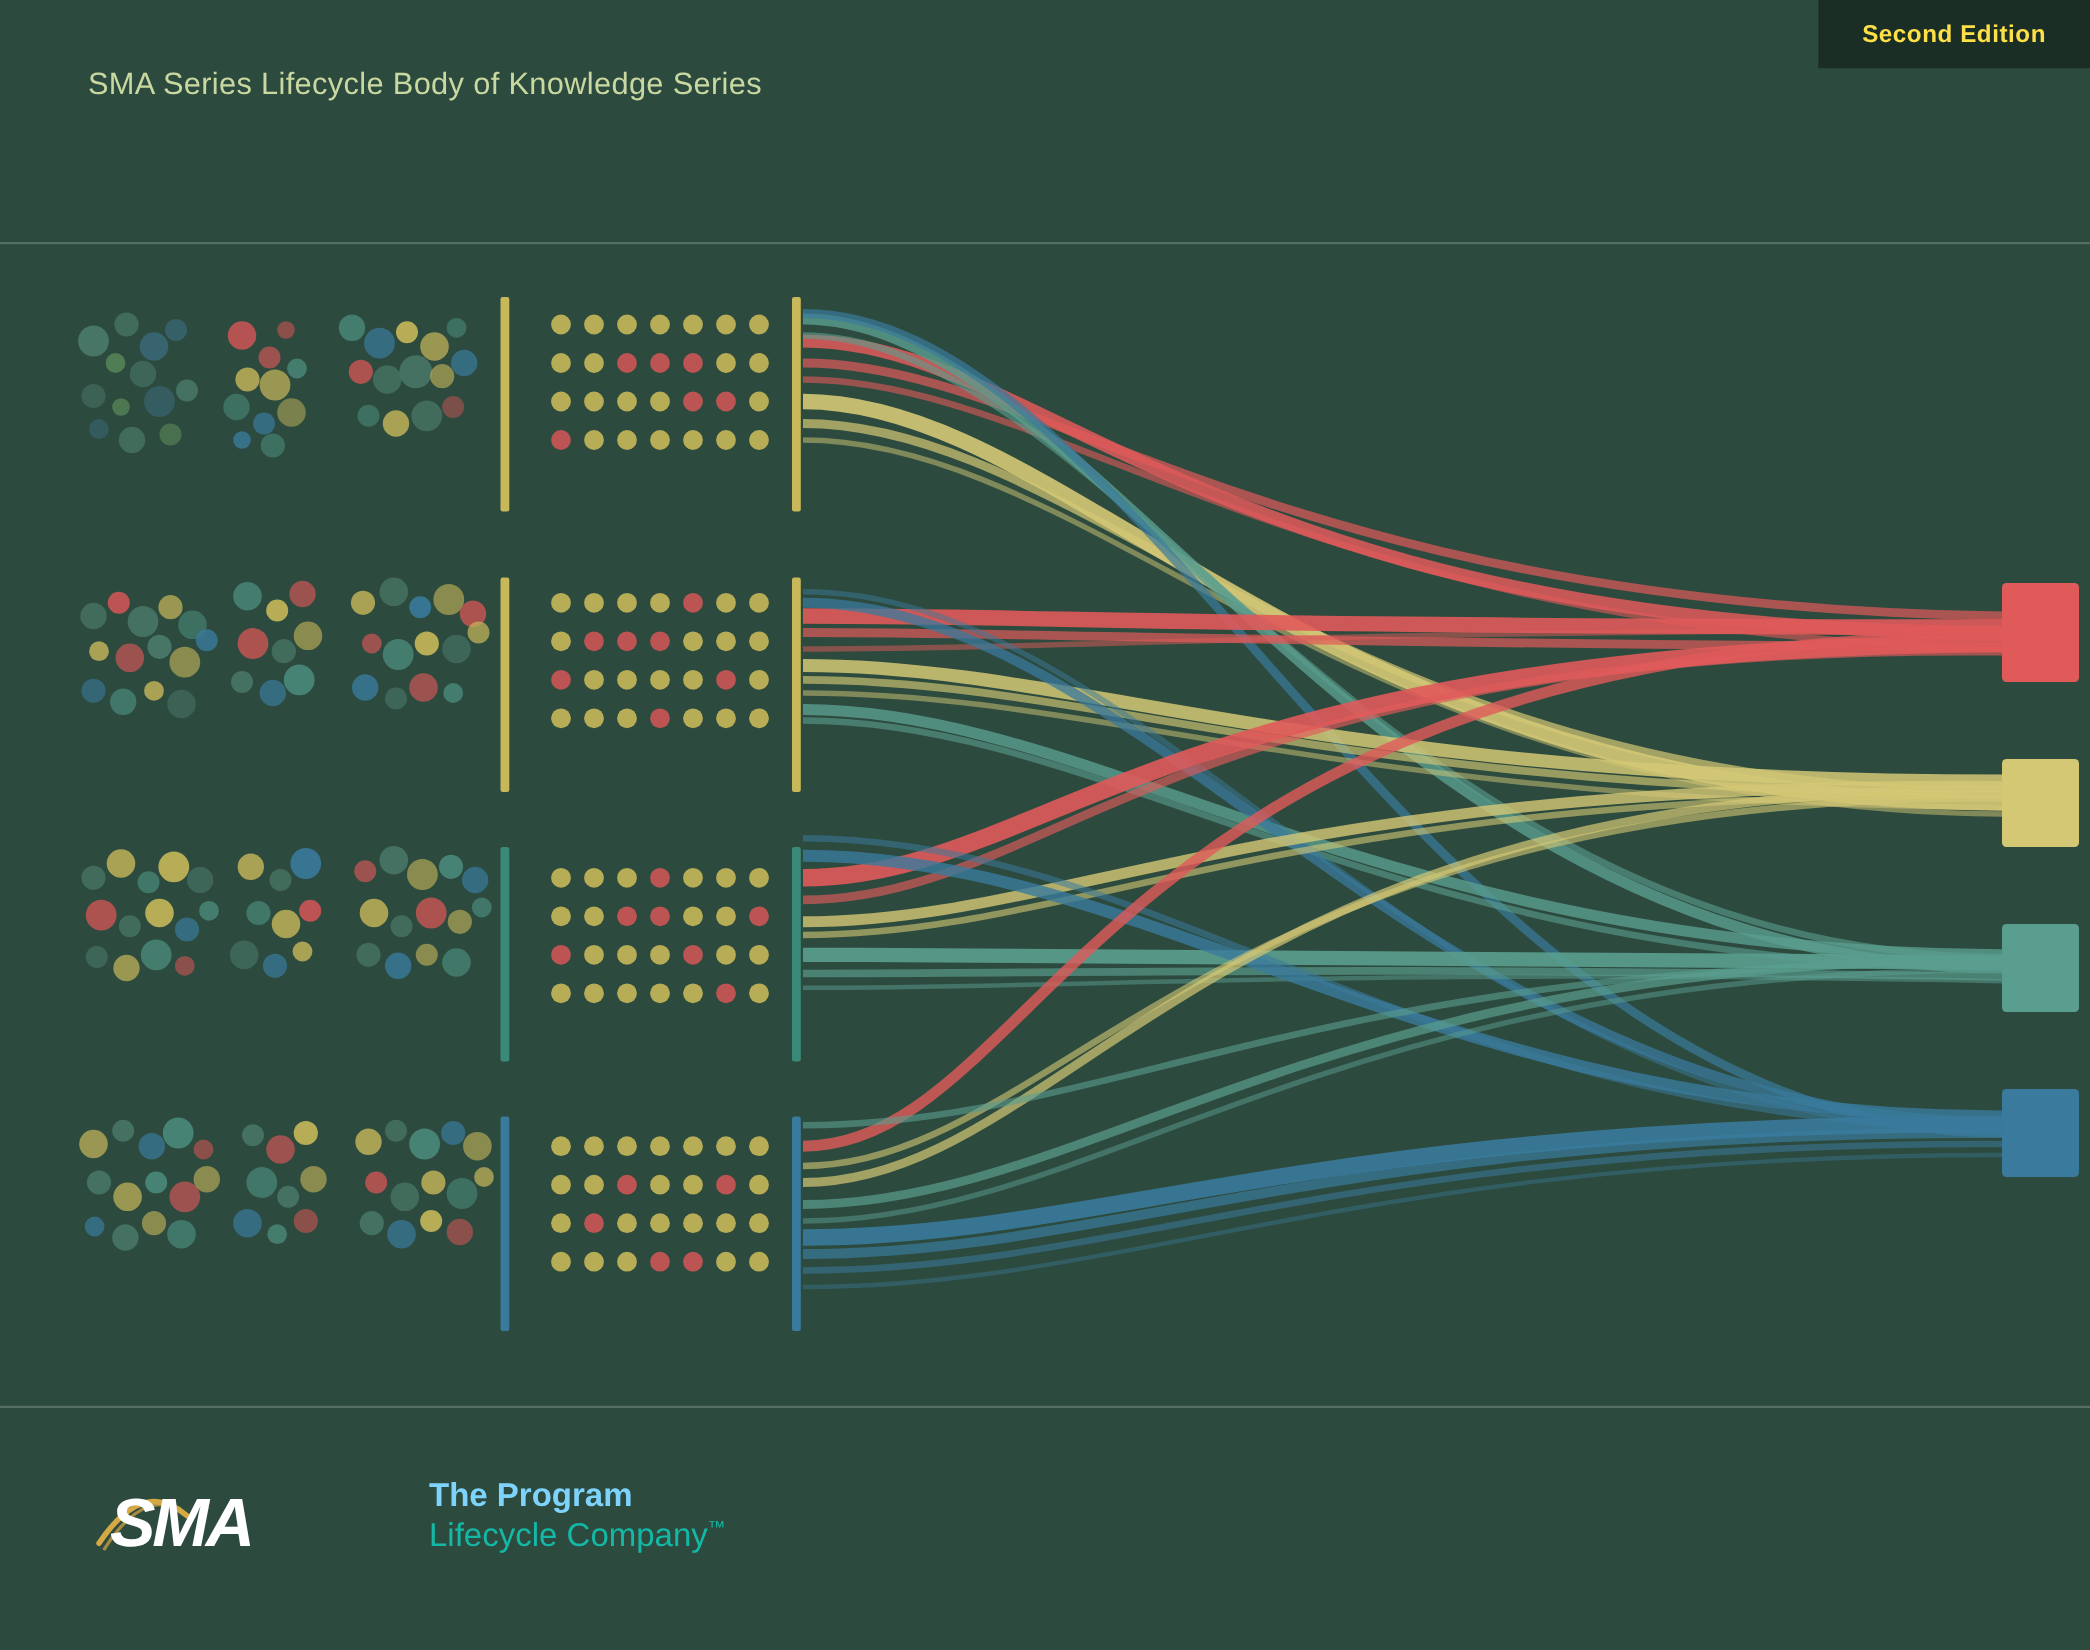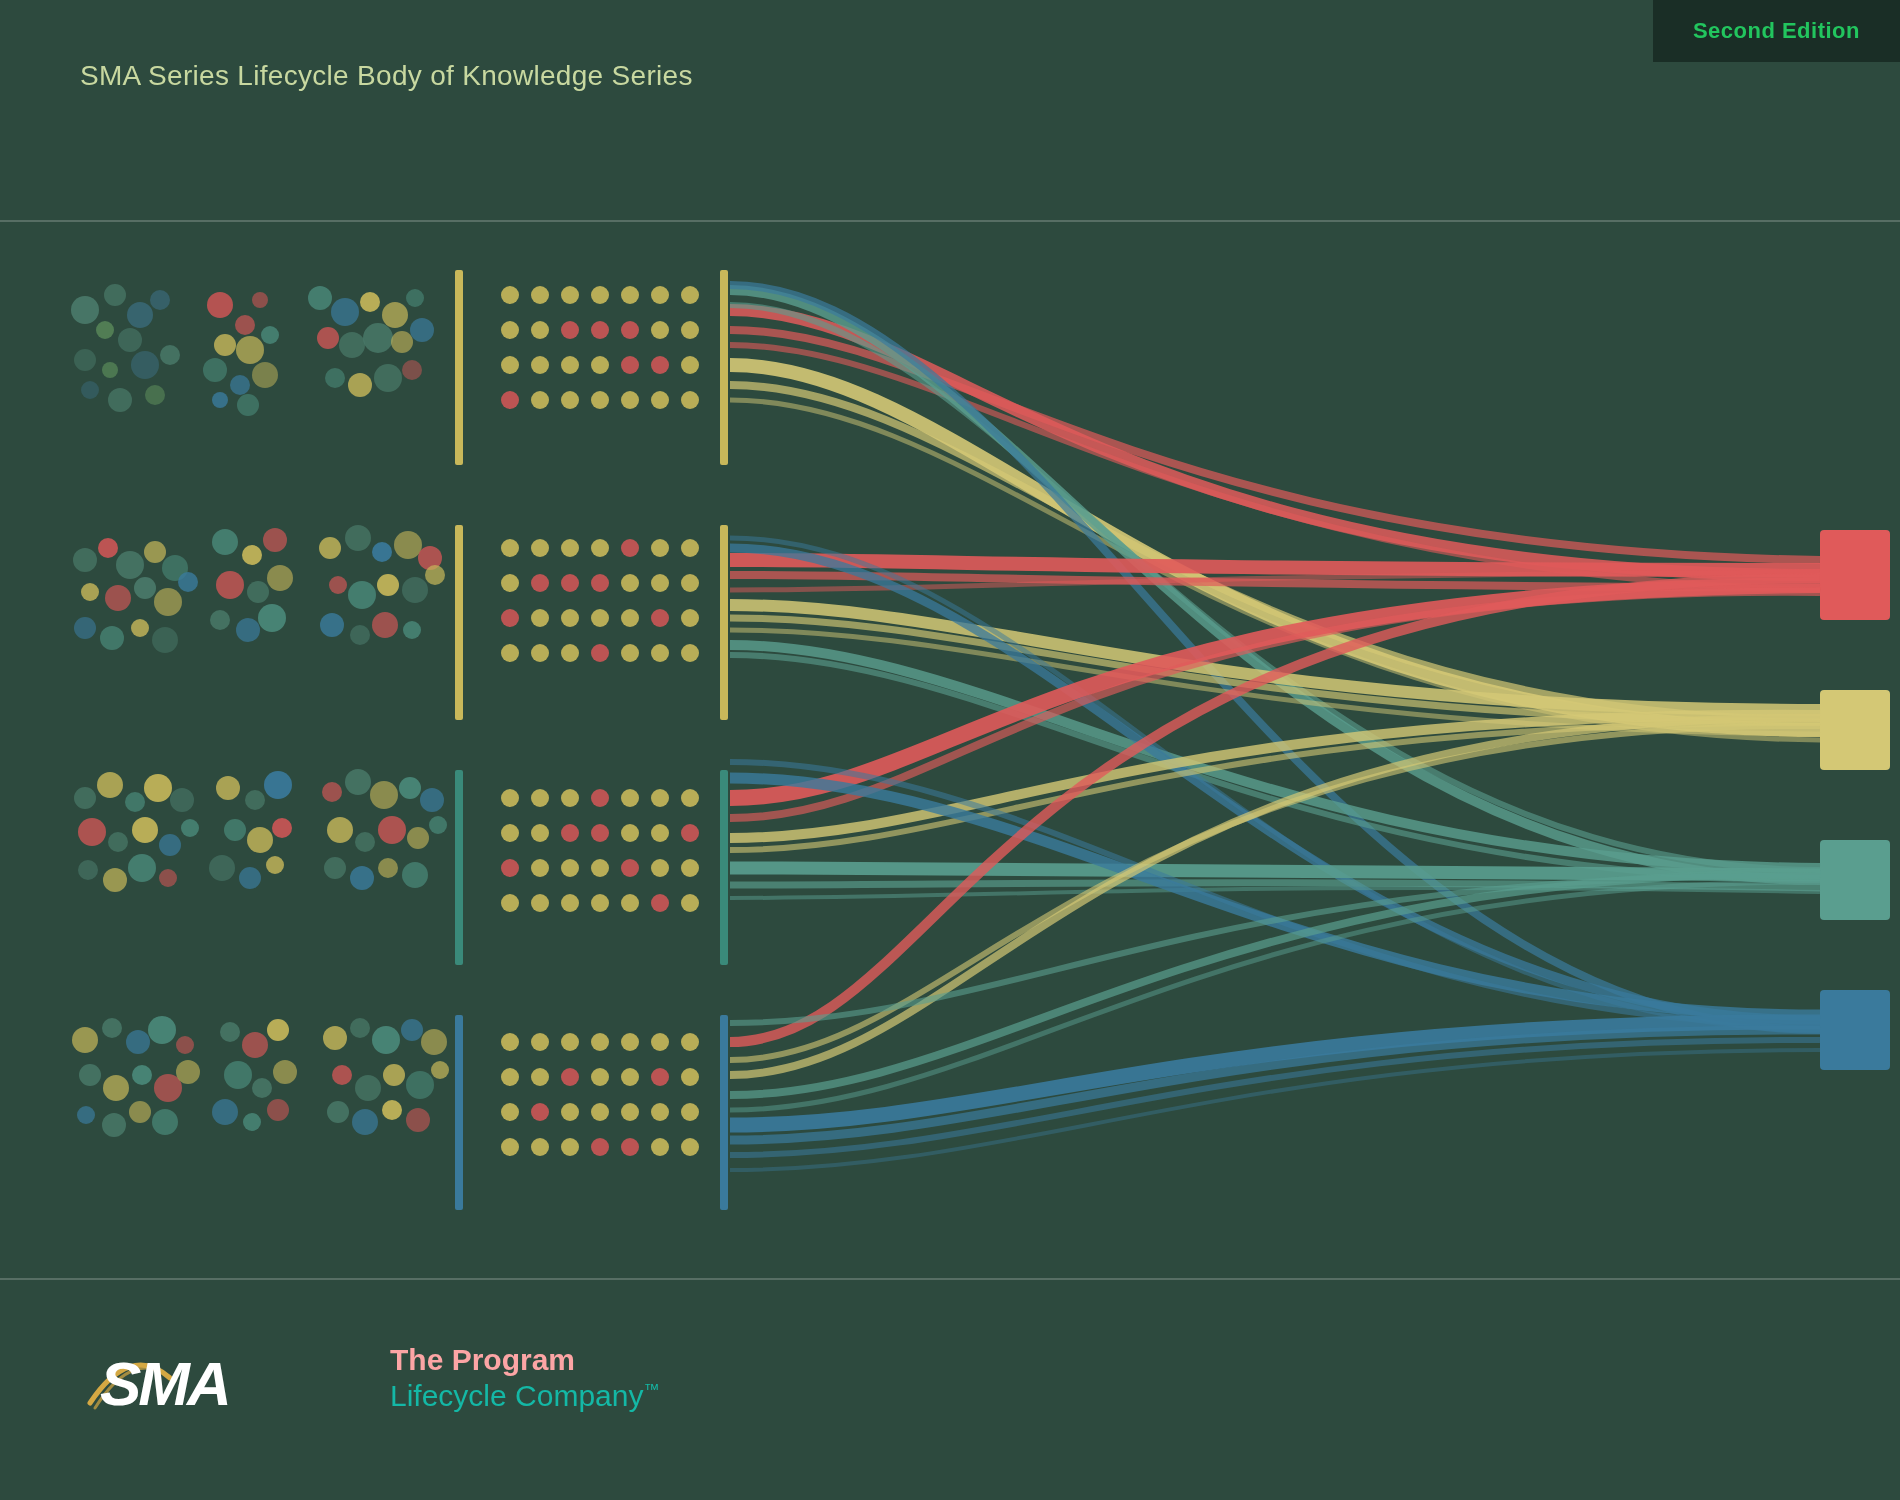--- a/index.html
+++ b/index.html
@@ -17,21 +17,21 @@
     .top-badge {
       position: absolute;
       top: 0;
       right: 0;
       background-color: #1a2e26;
       padding: 18px 40px;
       z-index: 10;
     }
 
     .top-badge span {
-      color: #22c55e;
+      color: #fde047;
       font-size: 22px;
       font-weight: 600;
       letter-spacing: 0.5px;
     }
 
     
     .header-section {
       position: absolute;
       top: 0;
       left: 0;
@@ -92,21 +92,21 @@
       gap: 20px;
     }
 
     .sma-company-text {
       display: flex;
       flex-direction: column;
       margin-left: 10px;
     }
 
     .sma-company-text .line1 {
-      color: #fca5a5;
+      color: #7dd3fc;
       font-size: 30px;
       font-weight: 600;
       line-height: 1.2;
     }
 
     .sma-company-text .line2 {
       color: #14b8a6;
       font-size: 30px;
       font-weight: 400;
       line-height: 1.2;

